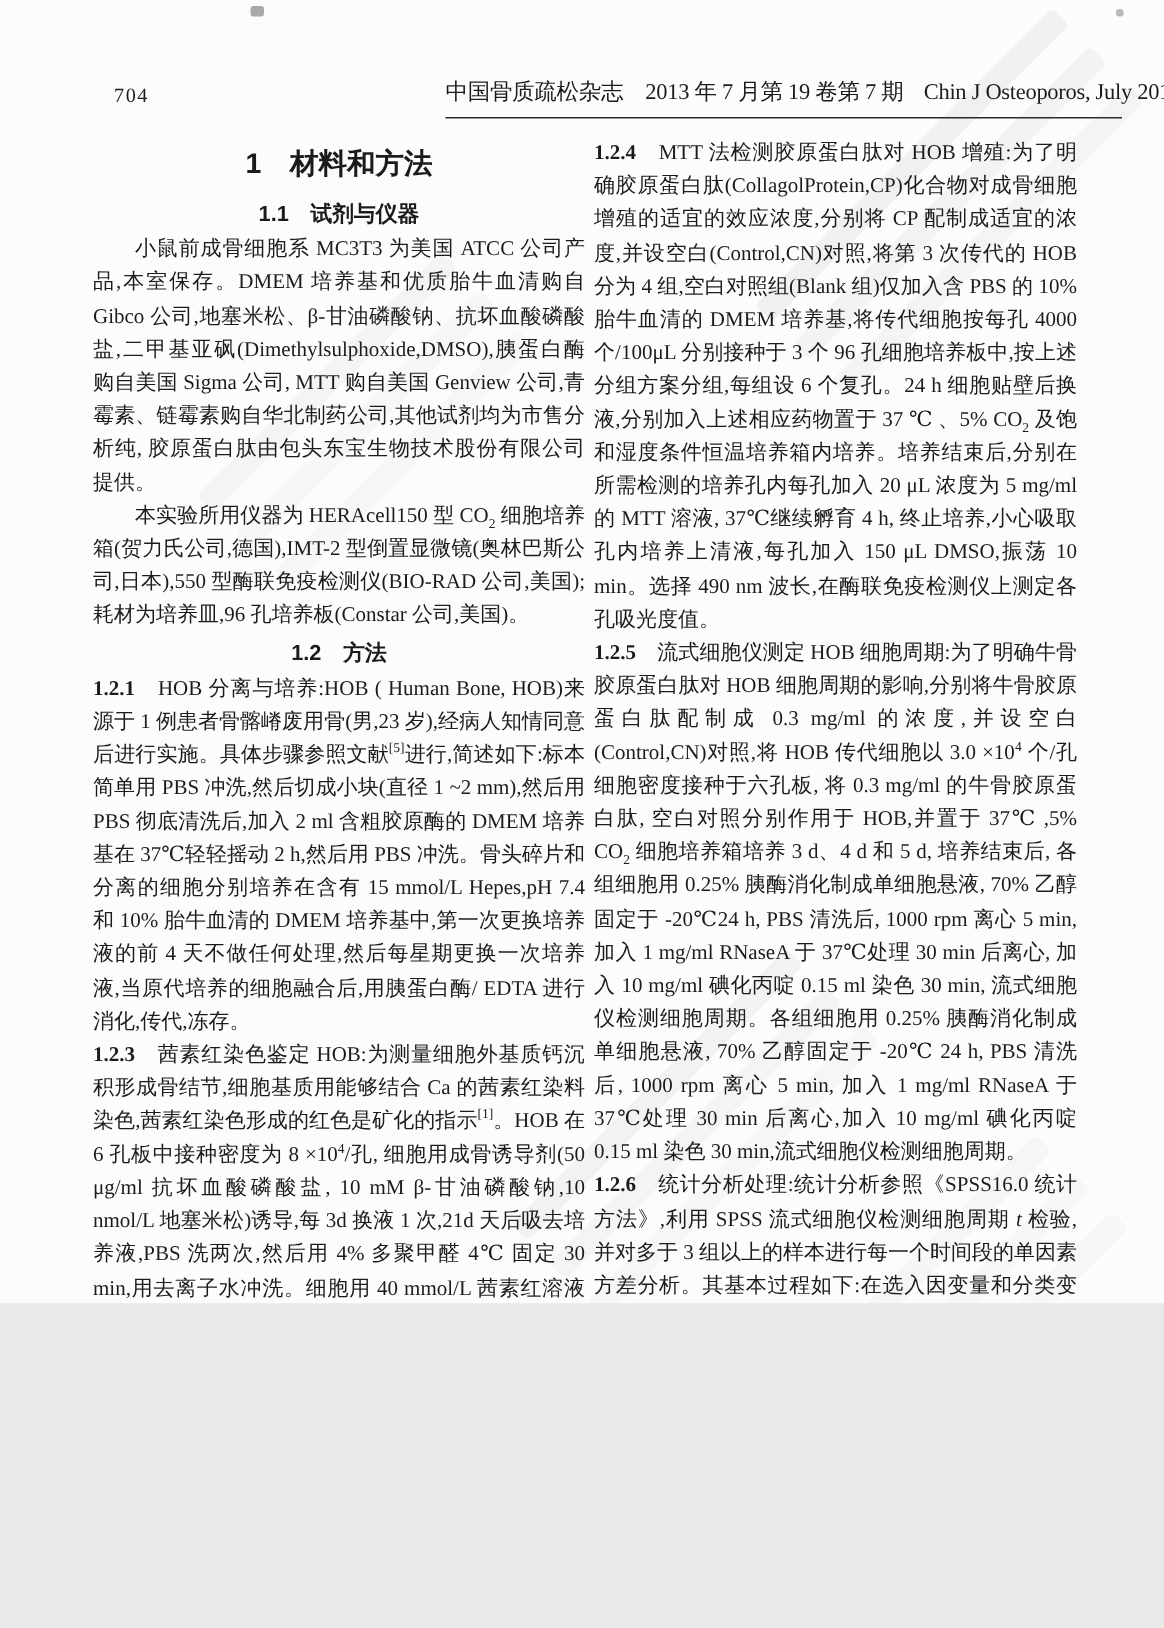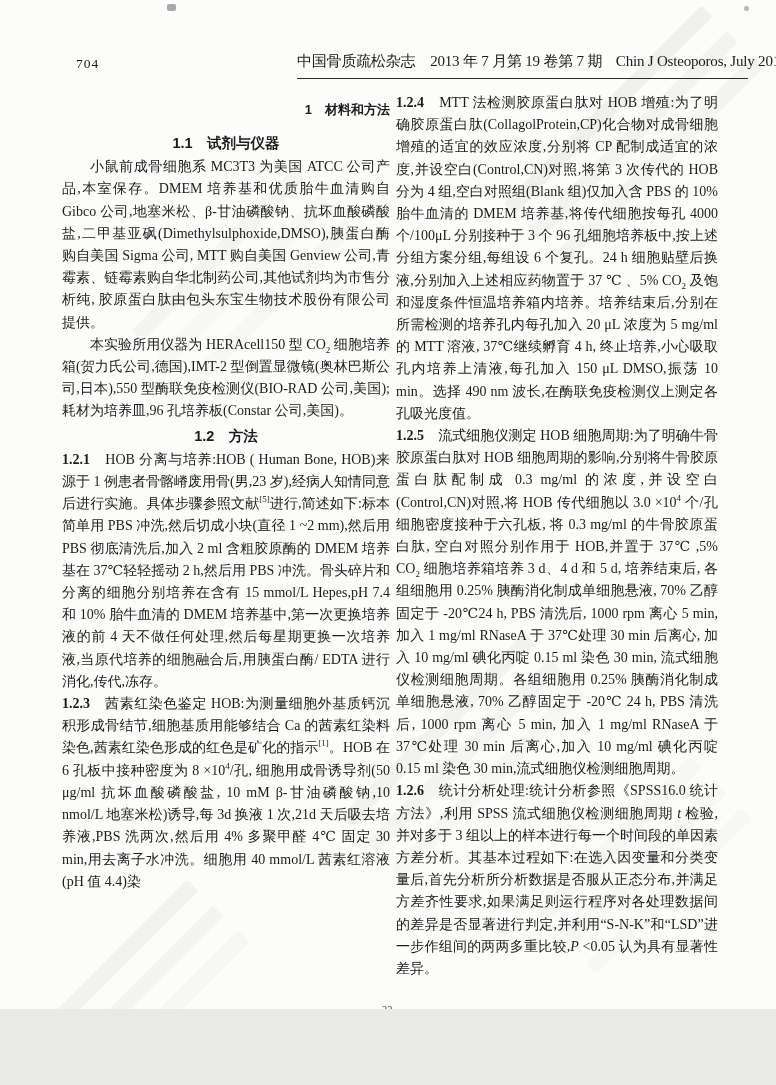--- a/index.html
+++ b/index.html
@@ -1,17 +1,17 @@
 <!DOCTYPE html>
 <html><head>
 <meta charset="utf-8">
 <style>
   html,body{margin:0;padding:0;background:#e9e9e7;}
   .page{
-    position:relative;width:776px;height:1009px;margin:0 auto;
+    position:relative;width:776px;height:869px;margin:0 auto;
     background:#fcfcfa;overflow:hidden;
     font-family:"Liberation Serif","DejaVu Serif",serif;
     color:#1b1b1b;
   }
   
   .header{position:absolute;top:50px;left:0;right:0;height:30px;z-index:2;}
   .pageno{position:absolute;left:76px;top:6px;font-size:13.5px;letter-spacing:1px;}
   .jinfo{
     position:absolute;left:297px;right:28px;top:2px;
     font-size:15px;white-space:nowrap;letter-spacing:-0.2px;
@@ -22,22 +22,22 @@
   .col{
     position:absolute;top:92px;z-index:2;
     font-size:14px;line-height:22.2px;
     text-align:justify;text-justify:inter-ideograph;
   }
   .col-left{left:62px;width:328px;}
   .col-right{left:396px;width:322px;}
   .blk{margin:0;}
   .h1{
     font-family:"Liberation Sans","DejaVu Sans",sans-serif;
-    font-weight:bold;font-size:13px;line-height:24px;
-    margin:6px 0 10px;text-align:right;
+    font-weight:bold;font-size:19px;line-height:24px;
+    margin:6px 0 10px;text-align:center;
   }
   .h2{
     font-family:"Liberation Sans","DejaVu Sans",sans-serif;
     font-weight:bold;font-size:14.5px;line-height:22.2px;
     margin:2px 0 2px;text-align:center;
   }
   .p{margin:0;}
   .indent{text-indent:2em;}
   .b{font-weight:bold;}
   .i{font-style:italic;}

